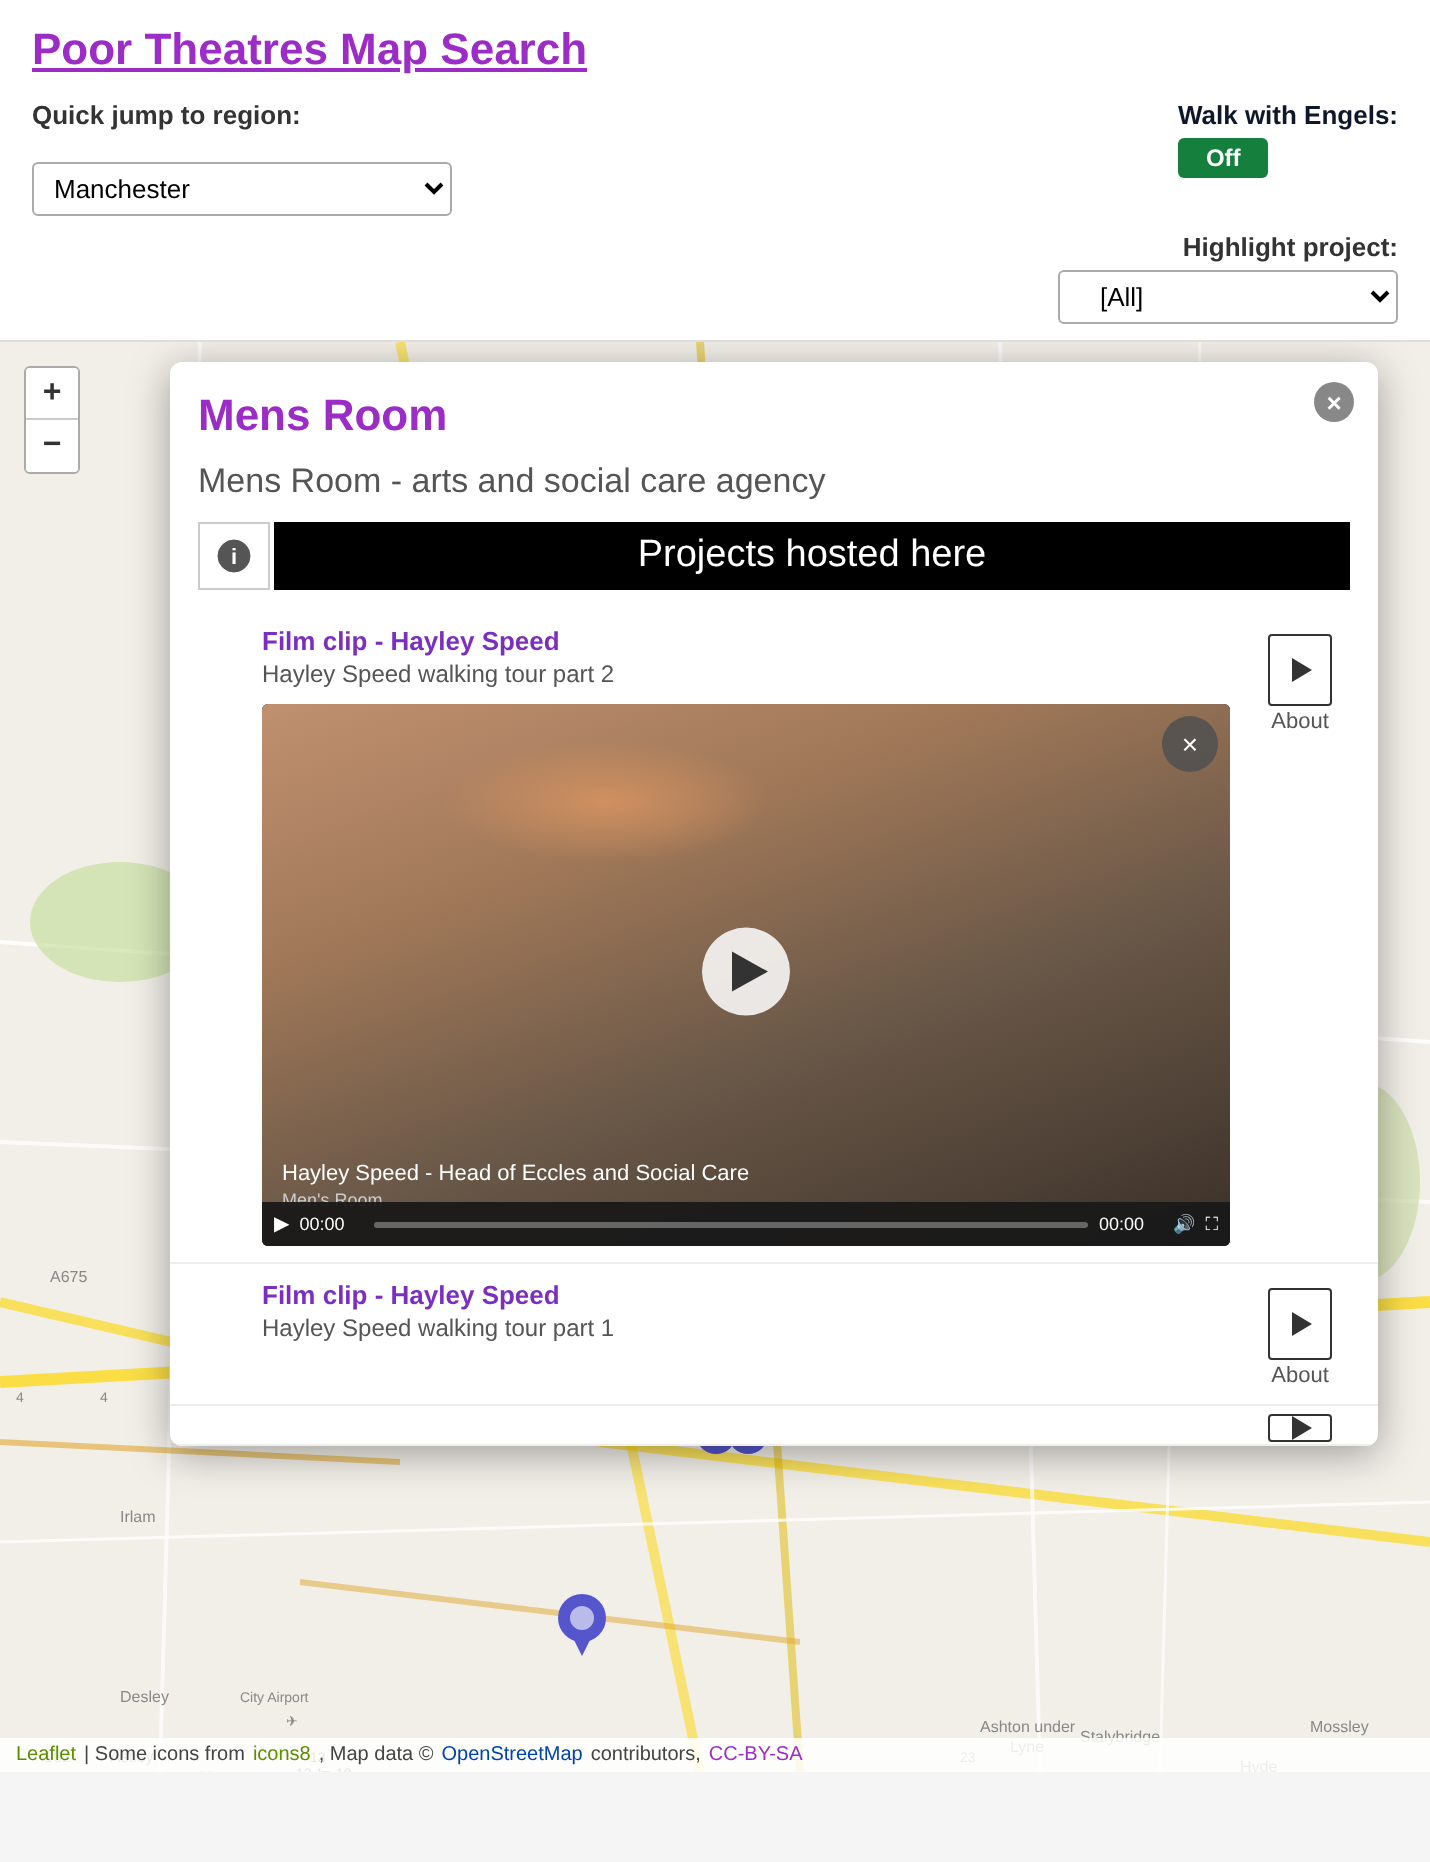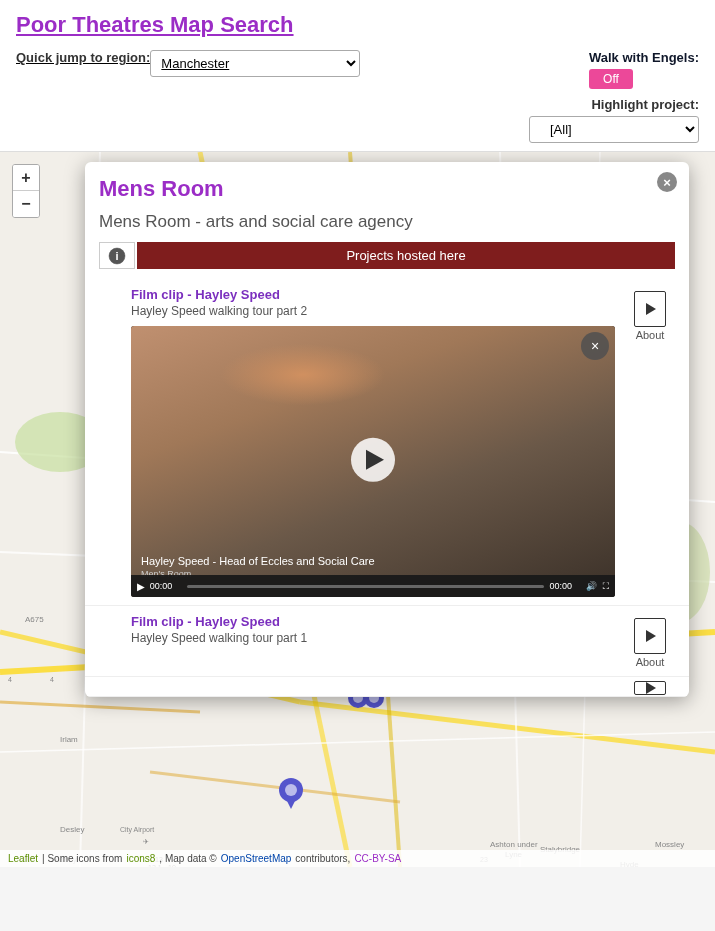--- a/index.html
+++ b/index.html
@@ -29,22 +29,22 @@
       text-decoration: underline;
     }
     .controls-row {
       display: flex;
       align-items: flex-start;
       gap: 20px;
       margin-bottom: 8px;
     }
     .control-group {
       display: flex;
-      gap: 0;
-      text-decoration: underline;
+      flex-direction: column;
+      gap: 16px;
     }
     .control-label {
       font-weight: bold;
       font-size: 13px;
       color: #333;
     }
     .region-select {
       width: 210px;
       padding: 4px 6px;
       border: 1px solid #aaa;
@@ -59,24 +59,24 @@
       gap: 4px;
       margin-left: auto;
       align-items: flex-start;
     }
     .walk-label {
       font-weight: bold;
       font-size: 13px;
       color: #0f172a;
     }
     .toggle-off {
-      background: #ec4899;
+      background: #15803d;
       color: #fff;
       font-size: 12px;
-      font-weight: normal;
+      font-weight: bold;
       padding: 3px 14px;
       border-radius: 3px;
       display: inline-block;
       min-width: 44px;
       text-align: center;
     }
     .highlight-row {
       display: flex;
       flex-direction: column;
       gap: 4px;
@@ -182,25 +182,25 @@
       padding: 0 14px 10px 14px;
     }
 
     
     .tab-bar {
       display: flex;
       padding: 0 14px 10px 14px;
       gap: 0;
     }
     .tab-active {
-      background: #7f1d1d;
+      background: #000000;
       color: #fff;
       padding: 6px 20px;
       border: none;
-      font-size: 13px;
+      font-size: 19px;
       cursor: pointer;
       flex: 1;
       text-align: center;
     }
 
     
     .popup-content {
       max-height: 480px;
       overflow-y: auto;
     }

